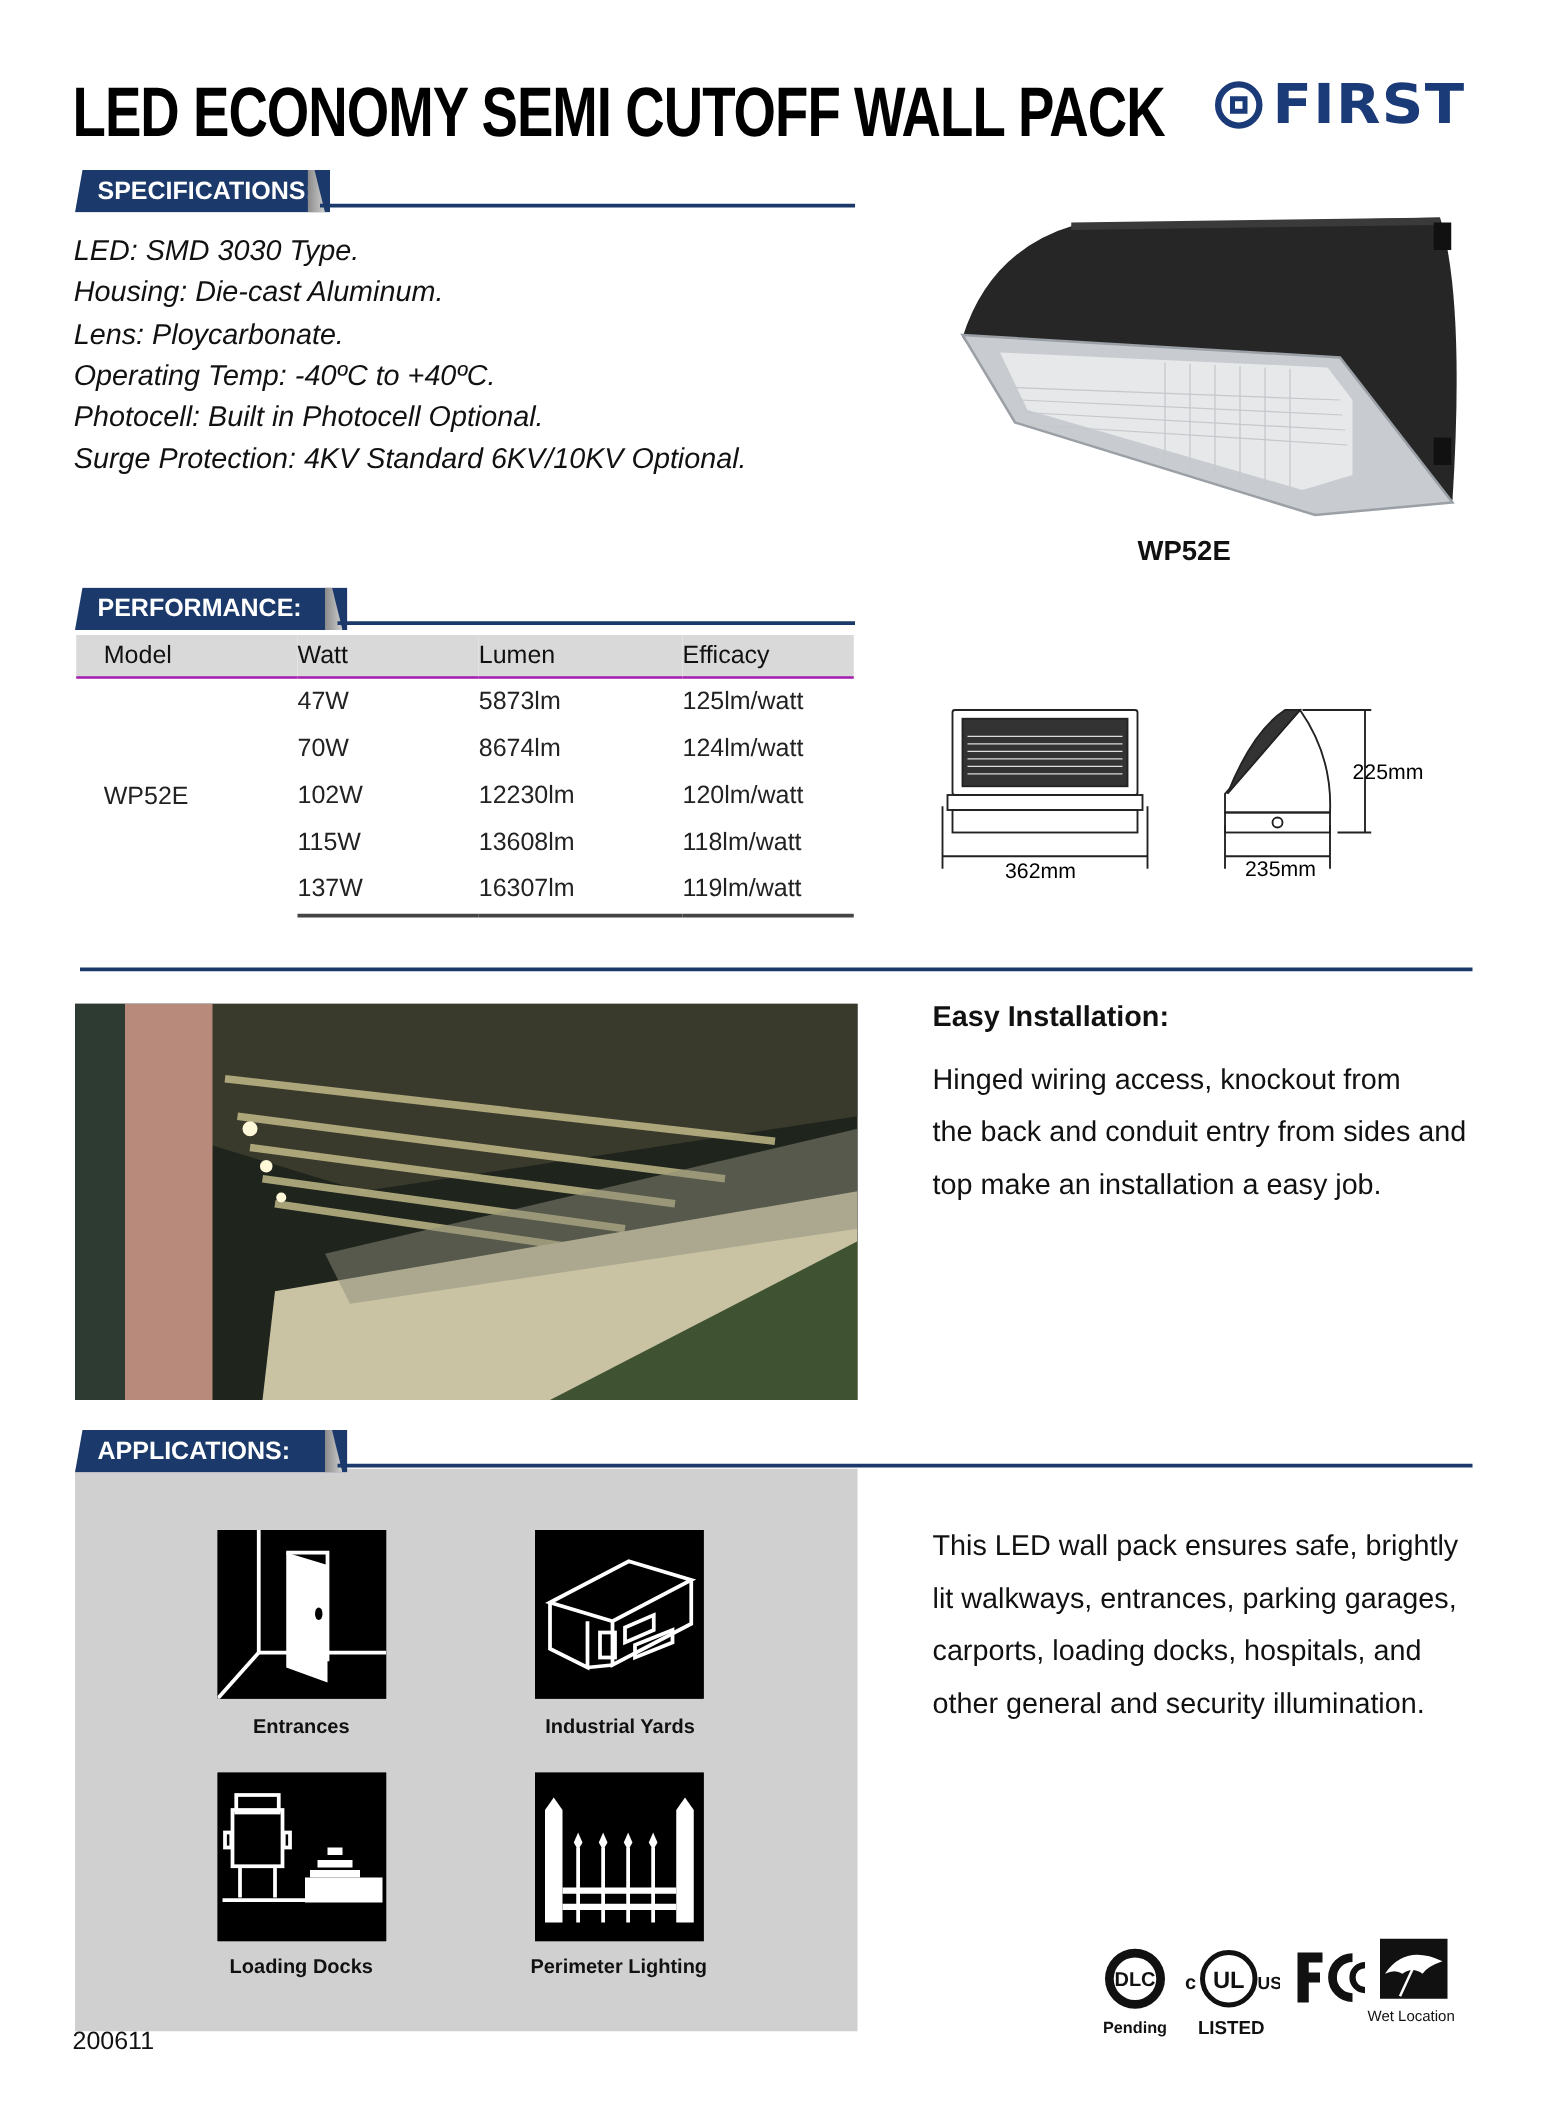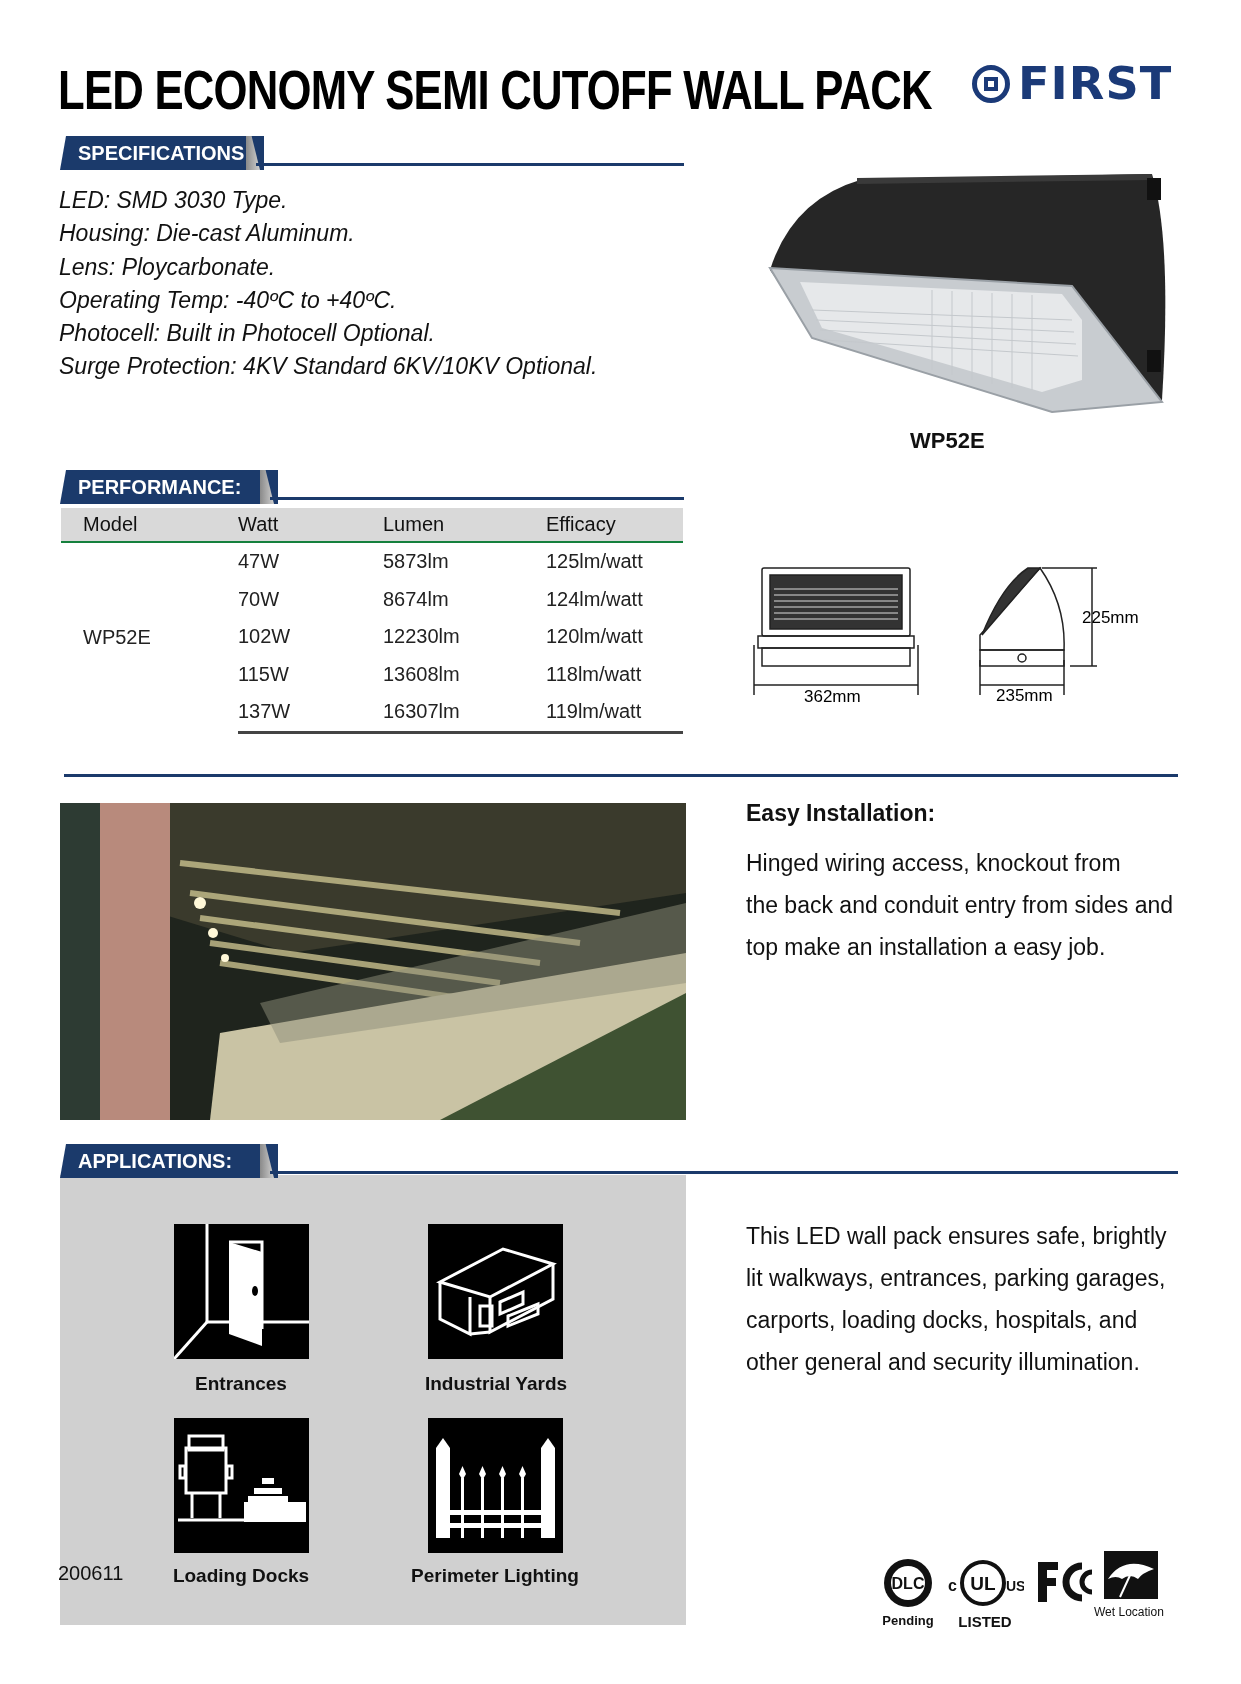--- a/index.html
+++ b/index.html
@@ -14,21 +14,21 @@
 
   .sec-head { height: 34px; }
   .sec-head .tab { position: absolute; left: 0; top: 0; height: 34px; background: #1b3a6b; color: #fff; font-weight: bold; font-size: 20px; line-height: 34px; padding-left: 18px; clip-path: polygon(6px 0, 100% 0, 100% 100%, 0 100%); }
   .sec-head .shade { position: absolute; top: 0; width: 14px; height: 34px; background: linear-gradient(to right, #8a8a8a, #cfcfcf); clip-path: polygon(0 0, 40% 0, 100% 100%, 0 100%); }
   .sec-head .line { position: absolute; top: 27px; height: 3px; background: #1b3a6b; }
 
   .spec-list { left: 59px; top: 184px; font-size: 23px; line-height: 33.3px; color: #111; }
   .spec-list div { white-space: nowrap; font-style: italic; }
 
   .perf-table { left: 61px; top: 508px; width: 622px; border-collapse: collapse; font-size: 20px; }
-  .perf-table th { background: #d9d9d9; font-weight: normal; text-align: left; height: 33px; padding: 0; border-bottom: 2px solid #15803d; color: #111; }
+  .perf-table th { background: #d9d9d9; font-weight: normal; text-align: left; height: 33px; padding: 0; border-bottom: 2px solid #a21caf; color: #111; }
   .perf-table td { height: 37.5px; padding: 0; color: #222; }
   .perf-table tr:last-child td { border-bottom: 3px solid #444; }
   .c1 { padding-left: 22px !important; width: 155px; }
   .c2 { width: 145px; }
   .c3 { width: 163px; }
 
   .product-photo { left: 752px; top: 170px; width: 420px; height: 250px; }
   .product-caption { left: 910px; top: 428px; font-weight: bold; font-size: 22px; }
 
   .dims { left: 752px; top: 565px; width: 420px; height: 150px; }
@@ -36,25 +36,25 @@
 
   .divider { left: 64px; top: 774px; width: 1114px; height: 3px; background: #1b3a6b; }
 
   .scene { left: 60px; top: 803px; width: 626px; height: 317px; overflow: hidden; background: #2a2f26; }
 
   .install-title { left: 746px; top: 800px; font-weight: bold; font-size: 23px; }
   .install-text { left: 746px; top: 842px; font-size: 23px; line-height: 42px; width: 460px; }
 
   .apps-panel { left: 60px; top: 1175px; width: 626px; height: 450px; background: #d0d0d0; }
   .app-icon { width: 135px; height: 135px; background: #000; }
-  .app-label { font-weight: bold; font-size: 19px; text-align: center; width: 240px; color: #111; }
+  .app-label { font-weight: bold; font-size: 16px; text-align: center; width: 240px; color: #111; }
 
   .apps-text { left: 746px; top: 1215px; font-size: 23px; line-height: 42px; width: 460px; }
 
-  .docnum { left: 58px; top: 1562px; font-size: 20px; color: #111; }
+  .docnum { left: 58px; top: 1622px; font-size: 20px; color: #111; }
 
   .cert { top: 1557px; }
   .cert-label { font-size: 13px; color: #111; text-align: center; }
 </style>
 </head>
 <body>
 
 <div class="abs title">LED ECONOMY SEMI CUTOFF WALL PACK</div>
 <div class="abs logo">
   <div class="ring">

